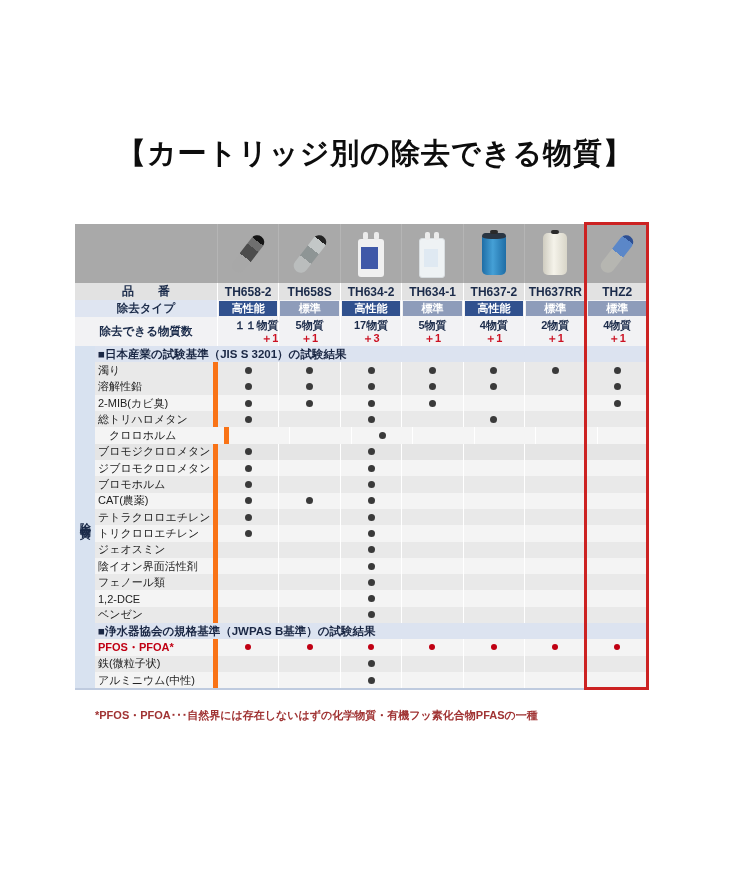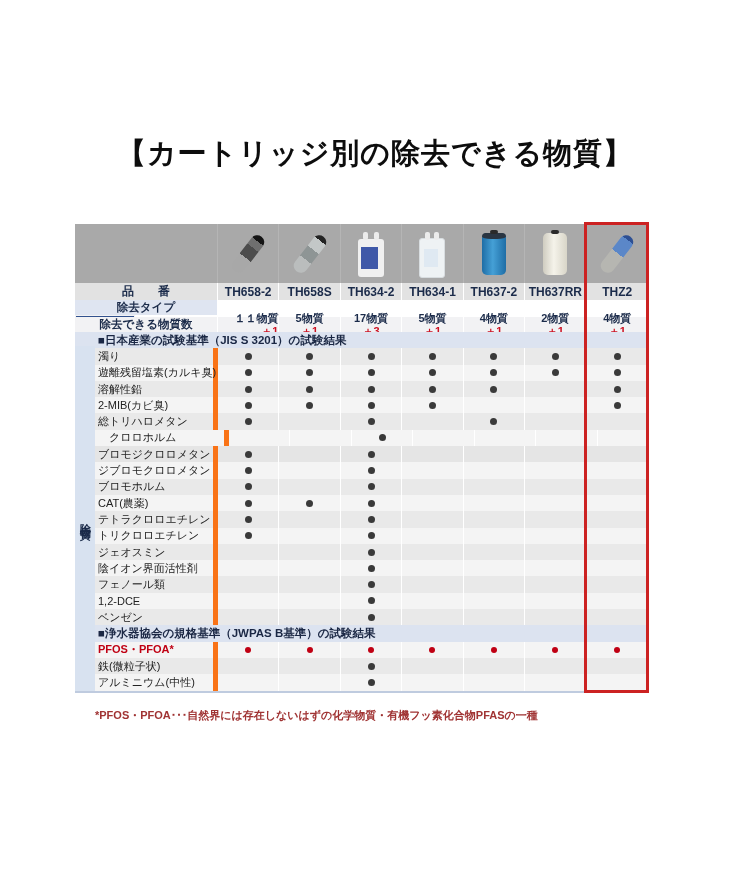--- a/index.html
+++ b/index.html
@@ -121,21 +121,21 @@
       <div class="trow" style="height: 17px;">
         <div class="tcell model-label" style="width: 143px;">品　　番</div>
         <div class="tcell model-cell" style="width: 61.43px;">TH658-2</div>
         <div class="tcell model-cell" style="width: 61.43px;">TH658S</div>
         <div class="tcell model-cell" style="width: 61.43px;">TH634-2</div>
         <div class="tcell model-cell" style="width: 61.43px;">TH634-1</div>
         <div class="tcell model-cell" style="width: 61.43px;">TH637-2</div>
         <div class="tcell model-cell" style="width: 61.43px;">TH637RR</div>
         <div class="tcell model-cell" style="width: 61.43px;">THZ2</div>
       </div>
-      <div class="trow" style="height: 17px; flex-direction: column;">
+      <div class="trow" style="height: 17px;">
         <div class="tcell type-label" style="width: 143px;">除去タイプ</div>
         <div class="tcell type-cell" style="width: 61.43px;">
           <div class="chip" style="background: rgb(49, 81, 142);">高性能</div>
         </div>
         <div class="tcell type-cell" style="width: 61.43px;">
           <div class="chip" style="background: rgb(142, 156, 186);">標準</div>
         </div>
         <div class="tcell type-cell" style="width: 61.43px;">
           <div class="chip" style="background: rgb(49, 81, 142);">高性能</div>
         </div>
@@ -145,21 +145,21 @@
         <div class="tcell type-cell" style="width: 61.43px;">
           <div class="chip" style="background: rgb(49, 81, 142);">高性能</div>
         </div>
         <div class="tcell type-cell" style="width: 61.43px;">
           <div class="chip" style="background: rgb(142, 156, 186);">標準</div>
         </div>
         <div class="tcell type-cell" style="width: 61.43px;">
           <div class="chip" style="background: rgb(142, 156, 186);">標準</div>
         </div>
       </div>
-      <div class="trow" style="height: 15px;">
+      <div class="trow" style="height: 29px;">
         <div class="tcell count-label" style="width: 143px;">除去できる物質数</div>
         <div class="tcell count-cell" style="width: 61.43px; align-items: flex-end;">
           <span class="count-n">１１物質</span>
           <span class="count-p">＋1</span>
         </div>
         <div class="tcell count-cell" style="width: 61.43px;">
           <span class="count-n">5物質</span>
           <span class="count-p">＋1</span>
         </div>
         <div class="tcell count-cell" style="width: 61.43px;">
@@ -203,44 +203,20 @@
         <div class="tcell dot-cell" style="width: 61.43px;">
           <span class="dot"></span>
         </div>
         <div class="tcell dot-cell" style="width: 61.43px;">
           <span class="dot"></span>
         </div>
         <div class="tcell dot-cell" style="width: 61.43px;">
           <span class="dot"></span>
         </div>
       </div>
-      <div class="trow" style="height: 16.3px; background: rgb(244, 244, 244);">
-        <div class="tcell sub-label" style="width: 143px;">遊離残留塩素(カルキ臭)</div>
-        <div class="tcell dot-cell" style="width: 61.43px;">
-          <span class="dot"></span>
-        </div>
-        <div class="tcell dot-cell" style="width: 61.43px;">
-          <span class="dot"></span>
-        </div>
-        <div class="tcell dot-cell" style="width: 61.43px;">
-          <span class="dot"></span>
-        </div>
-        <div class="tcell dot-cell" style="width: 61.43px;">
-          <span class="dot"></span>
-        </div>
-        <div class="tcell dot-cell" style="width: 61.43px;">
-          <span class="dot"></span>
-        </div>
-        <div class="tcell dot-cell" style="width: 61.43px;">
-          <span class="dot"></span>
-        </div>
-        <div class="tcell dot-cell" style="width: 61.43px;">
-          <span class="dot"></span>
-        </div>
-      </div>
       <div class="trow" style="height: 16.3px; background: rgb(233, 233, 233);">
         <div class="tcell sub-label" style="width: 143px;">溶解性鉛</div>
         <div class="tcell dot-cell" style="width: 61.43px;">
           <span class="dot"></span>
         </div>
         <div class="tcell dot-cell" style="width: 61.43px;">
           <span class="dot"></span>
         </div>
         <div class="tcell dot-cell" style="width: 61.43px;">
           <span class="dot"></span>

